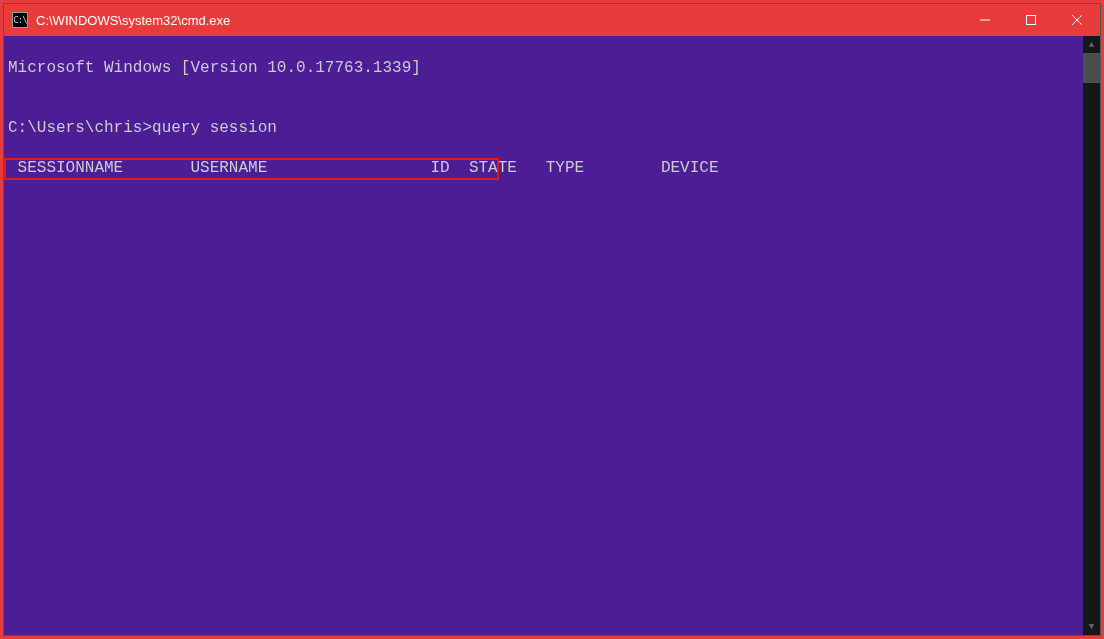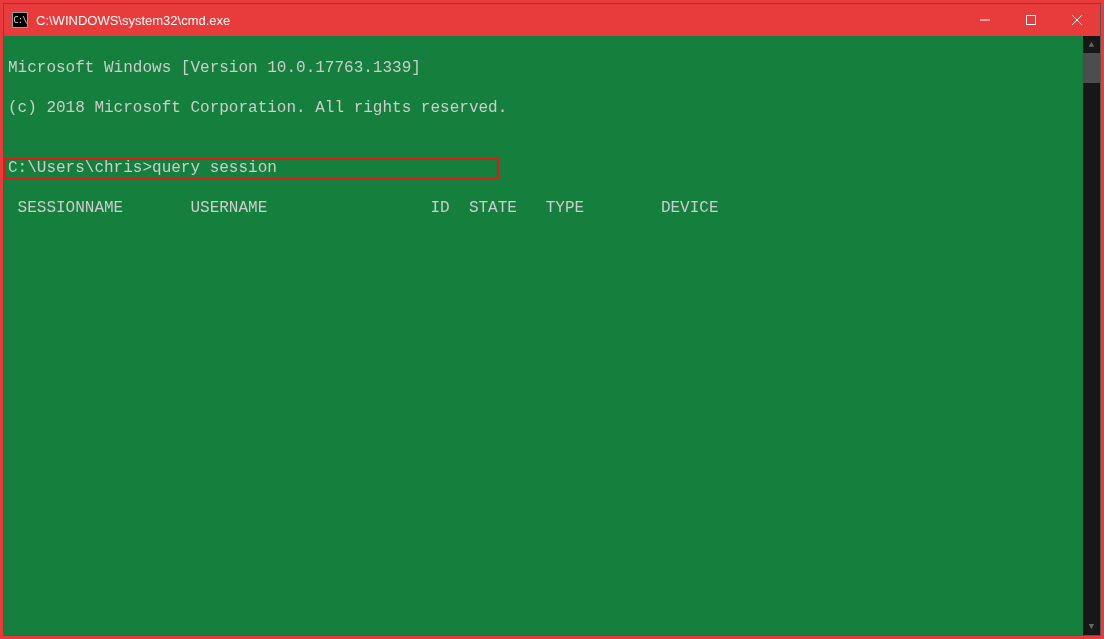--- a/index.html
+++ b/index.html
@@ -54,21 +54,21 @@
       cursor: pointer;
     }
     .client {
       flex: 1;
       display: flex;
       background: #000;
       position: relative;
     }
     .terminal {
       flex: 1;
-      background: #15803d;
+      background: #4c1d95;
       color: #ccc;
       font-size: 16px;
       line-height: 20px;
       padding: 2px 0 0 4px;
       white-space: pre;
       letter-spacing: 0;
       font-family: Consolas, 'Courier New', monospace;
       position: relative;
     }
     .line { display: block; }
@@ -124,21 +124,20 @@
     </div>
     <div class="titlebar-btn close">
       <svg width="10" height="10" viewBox="0 0 10 10">
           <path d="M0 0 L10 10 M10 0 L0 10" stroke="#fff" stroke-width="1"></path>
         </svg>
     </div>
   </div>
   <div class="client">
     <div class="terminal">
 <span class="line">Microsoft Windows [Version 10.0.17763.1339]</span>
-<span class="line">(c) 2018 Microsoft Corporation. All rights reserved.</span>
 <span class="line"></span>
 <span class="line">C:\Users\chris&gt;query session</span>
 <span class="line"> SESSIONNAME       USERNAME                 ID  STATE   TYPE        DEVICE</span>
 <span class="line"></span>
       <div class="highlight-box" style="left:0px; top:122px; width:495px; height:22px;"></div>
     </div>
     <div class="scrollbar">
       <div class="scroll-arrow">▲</div>
       <div class="scroll-track">
         <div class="scroll-thumb"></div>

